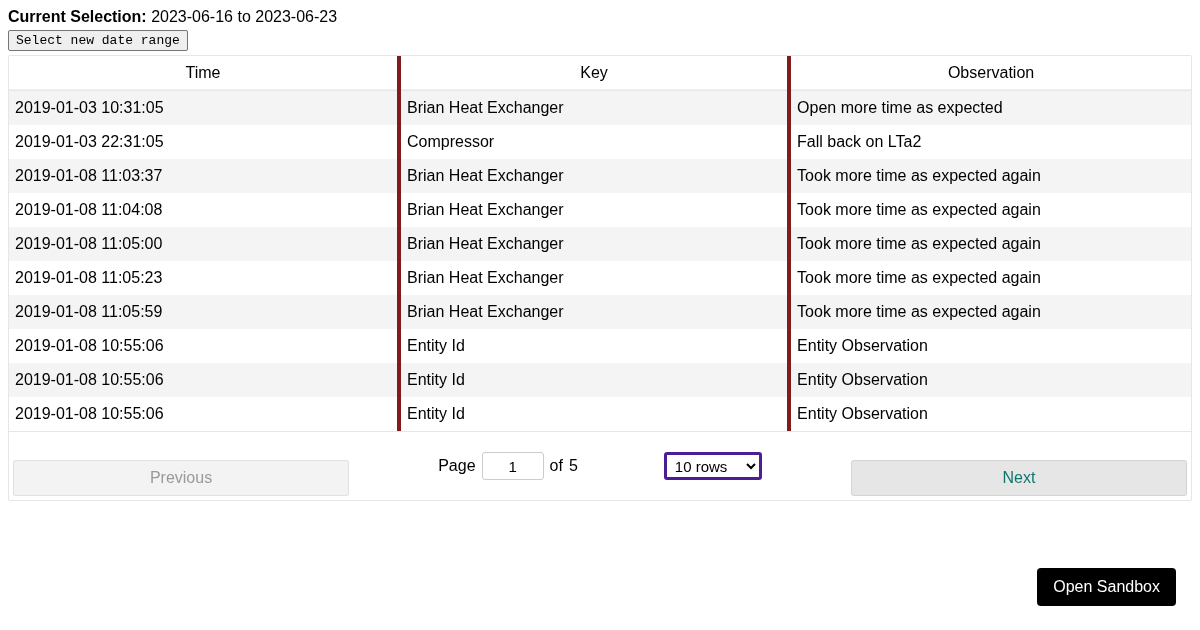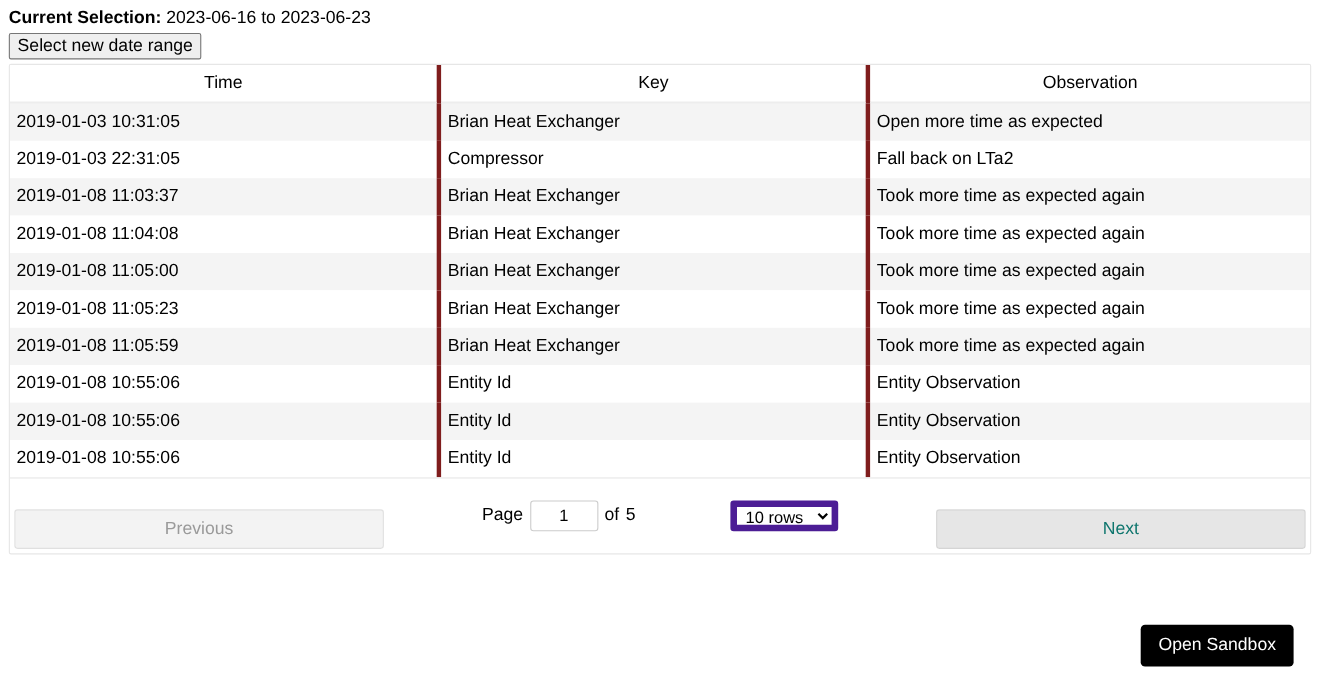--- a/index.html
+++ b/index.html
@@ -17,22 +17,22 @@
       position: relative;
       background: #fff;
     }
     .header-line {
       margin-bottom: 4px;
     }
     .header-label {
       font-weight: bold;
     }
     .select-btn {
-      font-family: Liberation Sans, sans-serif;
-      font-size: 16px;
+      font-family: Liberation Mono, monospace;
+      font-size: 13px;
       padding: 2px 7px;
       background: #efefef;
       border: 1px solid #767676;
       border-radius: 2px;
       cursor: pointer;
     }
     .table-wrap {
       margin-top: 4px;
       border: 1px solid #e6e6e6;
       border-radius: 2px;
@@ -115,21 +115,21 @@
     .page-input {
       width: 62px;
       height: 28px;
       border: 1px solid #ccc;
       border-radius: 3px;
       text-align: center;
       font-size: 15px;
     }
     .rows-select {
       height: 28px;
-      border: 6px solid #4c1d95;
+      border: 3px solid #4c1d95;
       border-radius: 3px;
       font-size: 15px;
       padding: 0 4px;
       width: 98px;
       background: #fff;
     }
     .sandbox-btn {
       position: absolute;
       right: 24px;
       bottom: 24px;

